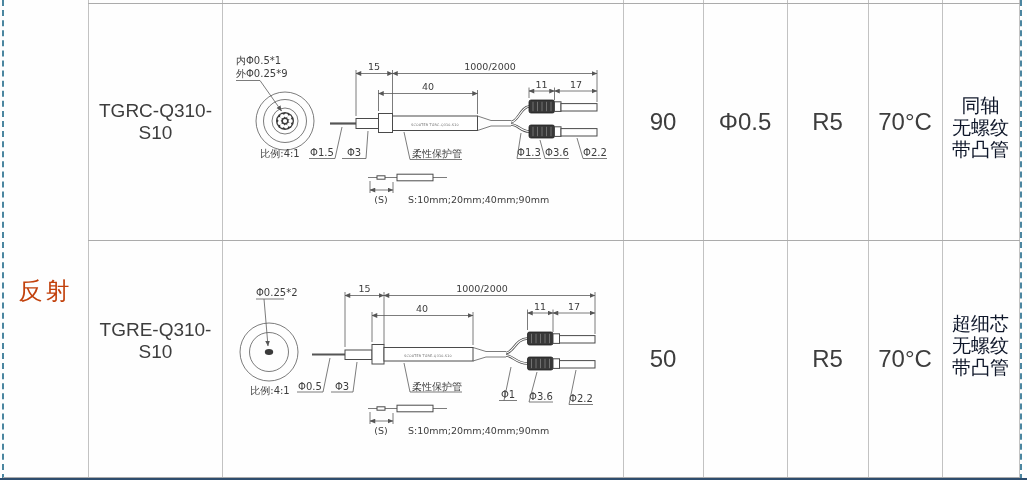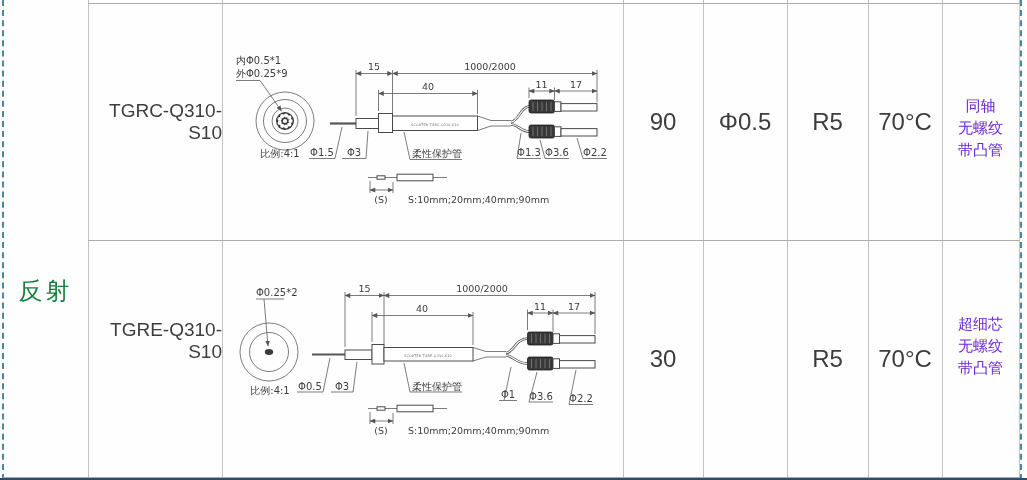--- a/index.html
+++ b/index.html
@@ -5,25 +5,25 @@
   html,body{margin:0;padding:0;background:#fff;}
   .page{position:relative;width:1027px;height:480px;background:#fefefe;overflow:hidden;
         font-family:"Liberation Sans","DejaVu Sans",sans-serif;color:#3a3a3a;}
   .edge{position:absolute;top:0;height:480px;width:0;}
   .edge.left{left:2px;border-left:2px dashed #4b86a0;}
   .edge.right{left:1020px;border-left:2px dashed #4b86a0;}
   .vline{position:absolute;top:0;height:477px;width:1px;background:#c2c2c2;}
   .hline{position:absolute;height:1px;background:#ababab;}
   .bottom-bar{position:absolute;left:0;top:477.5px;width:1027px;height:3px;background:#2e4d6e;}
   .cell{position:absolute;display:flex;align-items:center;justify-content:center;text-align:center;}
-  .model{font-size:19px;letter-spacing:0px;color:#3d3d3d;text-align:right;}
+  .model{font-size:19px;letter-spacing:0px;color:#3d3d3d;}
   .value{font-size:24px;color:#3d3d3d;}
-  .note{font-size:15px;line-height:22px;color:#6d28d9;}
+  .note{font-size:19px;line-height:22px;color:#0f172a;}
   .category{position:absolute;left:3px;width:85px;top:276px;text-align:center;
-            font-size:24px;line-height:29px;letter-spacing:3px;color:#15803d;}
+            font-size:24px;line-height:29px;letter-spacing:3px;color:#c2410c;}
   svg text{fill:#3d3d3d;font-family:"DejaVu Sans","Liberation Sans",sans-serif;}
   .dtext{font-size:9.5px;}
   .ltext{font-size:10px;}
   .ptext{font-size:3.3px;fill:#666;letter-spacing:.2px;}
   .thin{stroke:#5a5a5a;stroke-width:.8;fill:none;}
   .dim{stroke:#5a5a5a;stroke-width:.8;fill:none;}
   .part{fill:#fff;stroke:#4a4a4a;stroke-width:1;}
   .dark{fill:#383838;stroke:#1f1f1f;stroke-width:.8;}
   .stripe{stroke:#8a8a8a;stroke-width:.7;fill:none;}
   .fiber{stroke:#4a4a4a;stroke-width:2.6;fill:none;}
@@ -62,21 +62,21 @@
   <div class="cell value" style="left:868px;top:4px;width:74px;height:236px">70°C</div>
   <div class="cell note" style="left:942px;top:10px;width:77px;height:236px">
     <div>
       <div>同轴</div>
       <div>无螺纹</div>
       <div>带凸管</div>
     </div>
   </div>
 
   <div class="cell model" style="left:89px;top:223px;width:133px;height:236px">TGRE-Q310-S10</div>
-  <div class="cell value" style="left:623px;top:241px;width:80px;height:236px">30</div>
+  <div class="cell value" style="left:623px;top:241px;width:80px;height:236px">50</div>
   <div class="cell value" style="left:787px;top:241px;width:81px;height:236px">R5</div>
   <div class="cell value" style="left:868px;top:241px;width:74px;height:236px">70°C</div>
   <div class="cell note" style="left:942px;top:228px;width:77px;height:236px">
     <div>
       <div>超细芯</div>
       <div>无螺纹</div>
       <div>带凸管</div>
     </div>
   </div>
 

